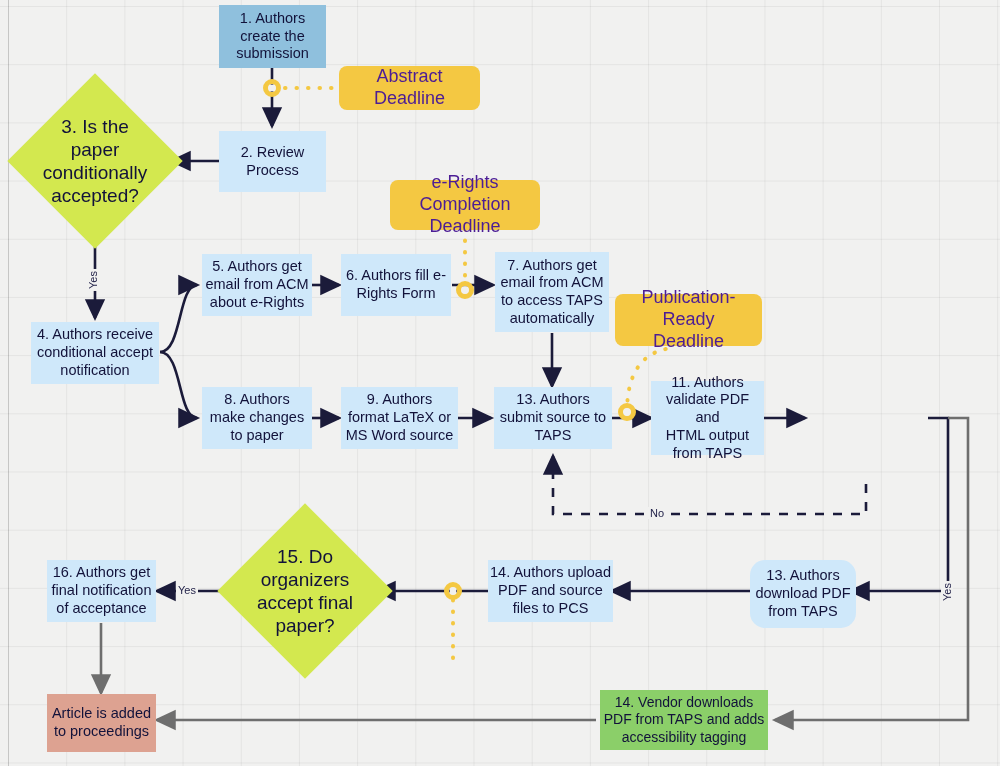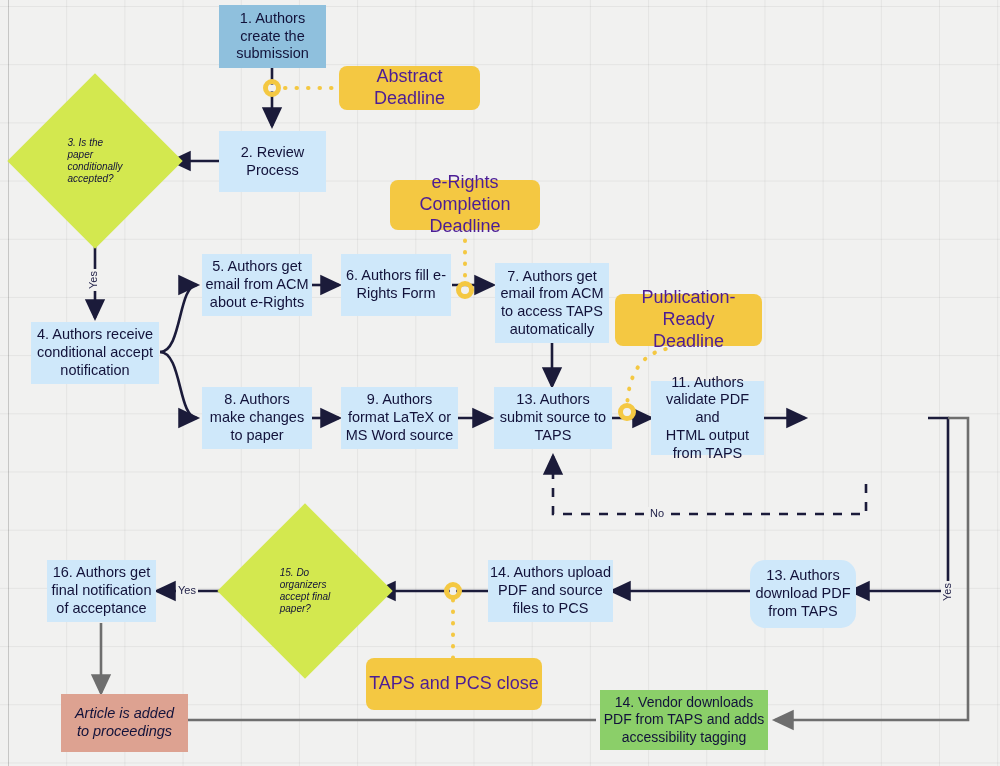--- a/index.html
+++ b/index.html
@@ -51,22 +51,22 @@
   .diamond{
     position:absolute;
     display:flex;align-items:center;justify-content:center;
   }
   .diamond .dshape{
     position:absolute;left:0;top:0;width:100%;height:100%;
     background:#d3e84f;
     transform:rotate(45deg);
   }
   .diamond .dlabel{
-    position:relative;z-index:2;text-align:left;
-    font-size:10px;line-height:1.22;color:#12123a;white-space:pre-line;font-style:italic;
+    position:relative;z-index:2;text-align:center;
+    font-size:19px;line-height:1.22;color:#12123a;white-space:pre-line;
   }
   .edge-label{
     position:absolute;
     font-size:11px;color:#23234a;
     background:#f1f1f0;
     padding:0 2px;
   }
   .edge-label.vert{
     transform:rotate(-90deg);
     transform-origin:center center;
@@ -175,21 +175,21 @@
 conditional accept
 notification</div>
 
   <div class="node proc" style="left:202px;top:254px;width:110px;height:62px;">5. Authors get
 email from ACM
 about e-Rights</div>
 
   <div class="node proc" style="left:341px;top:254px;width:110px;height:62px;">6. Authors fill e-
 Rights Form</div>
 
-  <div class="node proc" style="left:495px;top:263px;width:114px;height:80px;">7. Authors get
+  <div class="node proc" style="left:495px;top:252px;width:114px;height:80px;">7. Authors get
 email from ACM
 to access TAPS
 automatically</div>
 
   <div class="node proc" style="left:202px;top:387px;width:110px;height:62px;">8. Authors
 make changes
 to paper</div>
 
   <div class="node proc" style="left:341px;top:387px;width:117px;height:62px;">9. Authors
 format LaTeX or
@@ -222,32 +222,31 @@
     <div class="dlabel">15. Do
 organizers
 accept final
 paper?</div>
   </div>
 
   <div class="node proc" style="left:47px;top:560px;width:109px;height:62px;">16. Authors get
 final notification
 of acceptance</div>
 
-  <div class="node term" style="left:61px;top:694px;width:127px;height:58px;font-style:italic;">Article is added
+  <div class="node term" style="left:47px;top:694px;width:109px;height:58px;">Article is added
 to proceedings</div>
 
   <div class="node note" style="left:339px;top:66px;width:141px;height:44px;">Abstract Deadline</div>
 
   <div class="node note" style="left:390px;top:180px;width:150px;height:50px;">e-Rights Completion
 Deadline</div>
 
   <div class="node note" style="left:615px;top:294px;width:147px;height:52px;">Publication-Ready
 Deadline</div>
 
-  <div class="node note" style="left:366px;top:658px;width:176px;height:52px;">TAPS and PCS close</div>
 
   <div class="edge-label vert" style="left:82px;top:274px;">Yes</div>
 
   <div class="edge-label" style="left:648px;top:507px;">No</div>
 
   <div class="edge-label vert" style="left:936px;top:586px;">Yes</div>
 
   <div class="edge-label" style="left:176px;top:584px;">Yes</div>
 
 </div>

